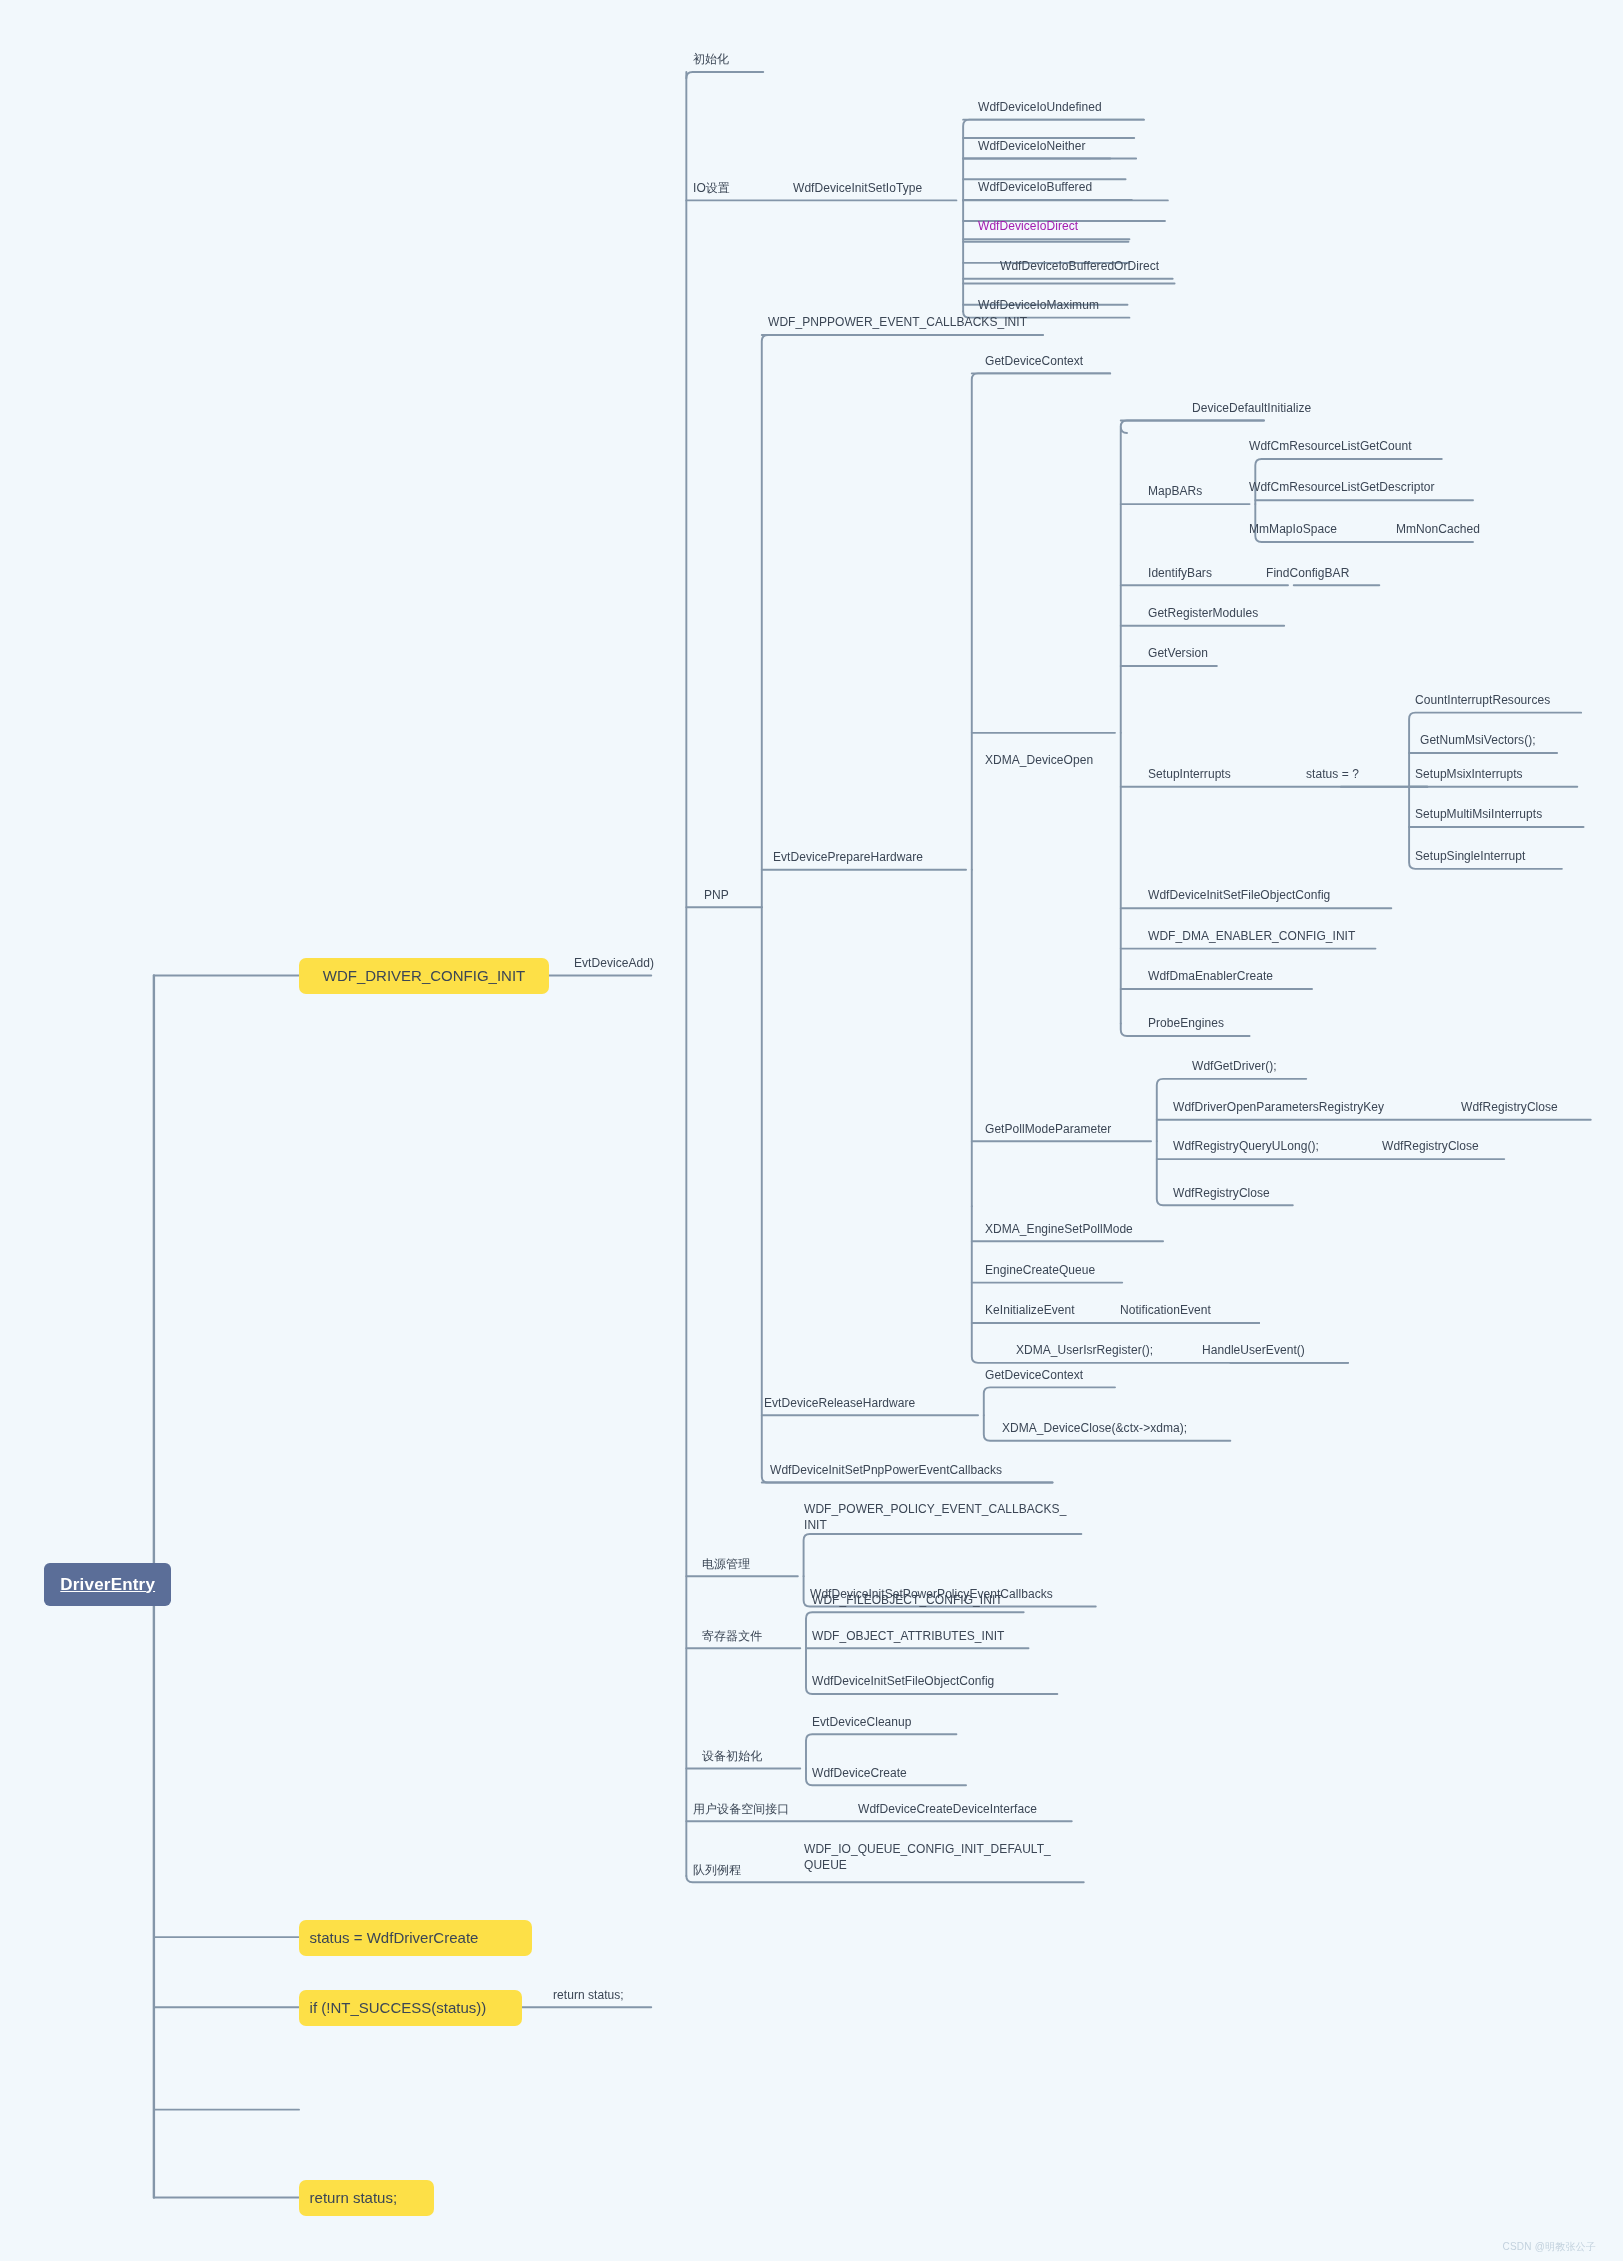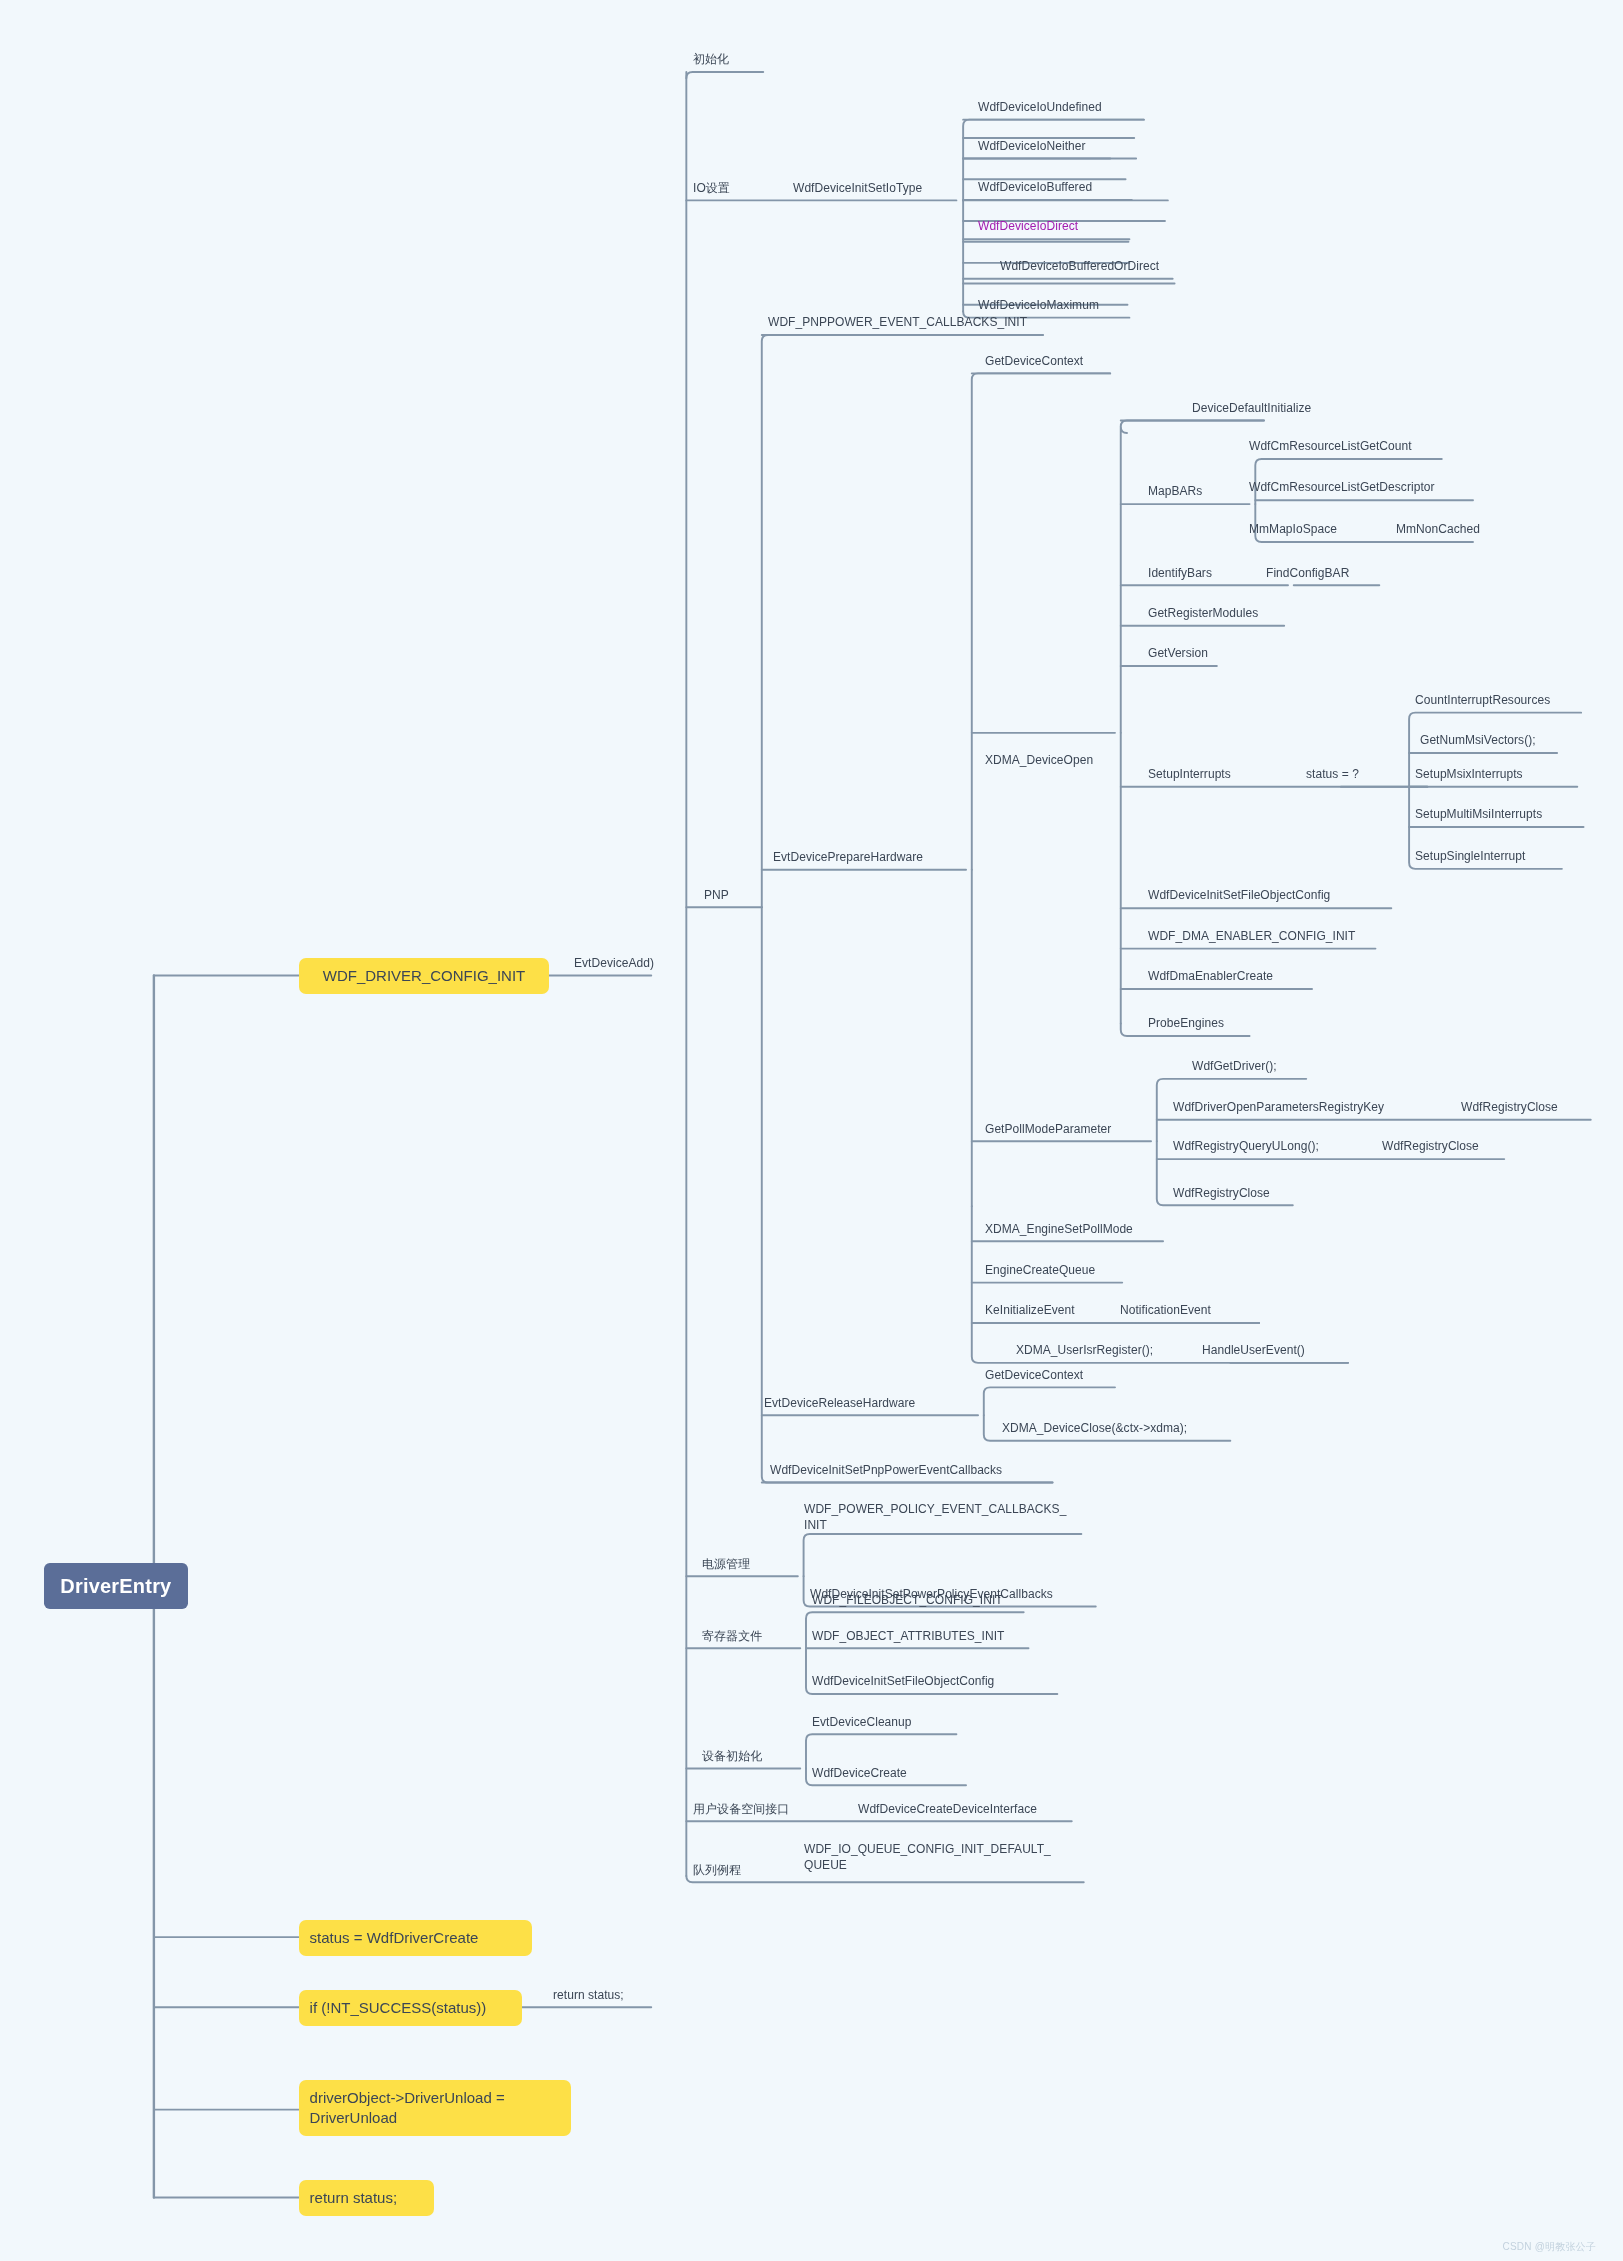--- a/index.html
+++ b/index.html
@@ -19,26 +19,27 @@
     line-height:1.32;
     white-space:pre-wrap;
     letter-spacing:0.05px;
   }
   
   .n{transform:translateY(-100%);}
   .root{
     position:absolute;
     background:#5b6e98;
     color:#ffffff;
-    font-size:20px;
+    font-size:17px;
     font-weight:bold;
     border-radius:5.8px;
     padding:11.5px 16.3px;
     letter-spacing:0.2px;
     box-sizing:border-box;
+    text-decoration:underline;
   }
   .blue{
     position:absolute;
     background:#fde047;
     color:#3b4655;
     font-size:15px;
     border-radius:7px;
     padding:7.7px 10.6px;
     box-sizing:border-box;
     line-height:1.35;
@@ -197,21 +198,20 @@
   </svg>
 
   <div class="root" style="left:44px;top:1563px;">DriverEntry</div>
 
   <div class="blue" style="left:299px;top:958px;width:250px;text-align:center;">WDF_DRIVER_CONFIG_INIT</div>
 
   <div class="blue" style="left:299px;top:1920px;width:233px;">status = WdfDriverCreate</div>
 
   <div class="blue" style="left:299px;top:1990px;width:223px;">if (!NT_SUCCESS(status))</div>
 
-  <div class="blue" style="left:299px;top:2080px;width:272px;">driverObject-&gt;DriverUnload = DriverUnload</div>
 
   <div class="blue" style="left:299px;top:2180px;width:135px;">return status;</div>
 
   <div class="node n" style="left:574px;top:972px;">EvtDeviceAdd)</div>
 
   <div class="node n" style="left:553px;top:2004px;">return status;</div>
 
   <div class="node n" style="left:693px;top:68px;">初始化</div>
 
   <div class="node n" style="left:693px;top:197px;">IO设置</div>

